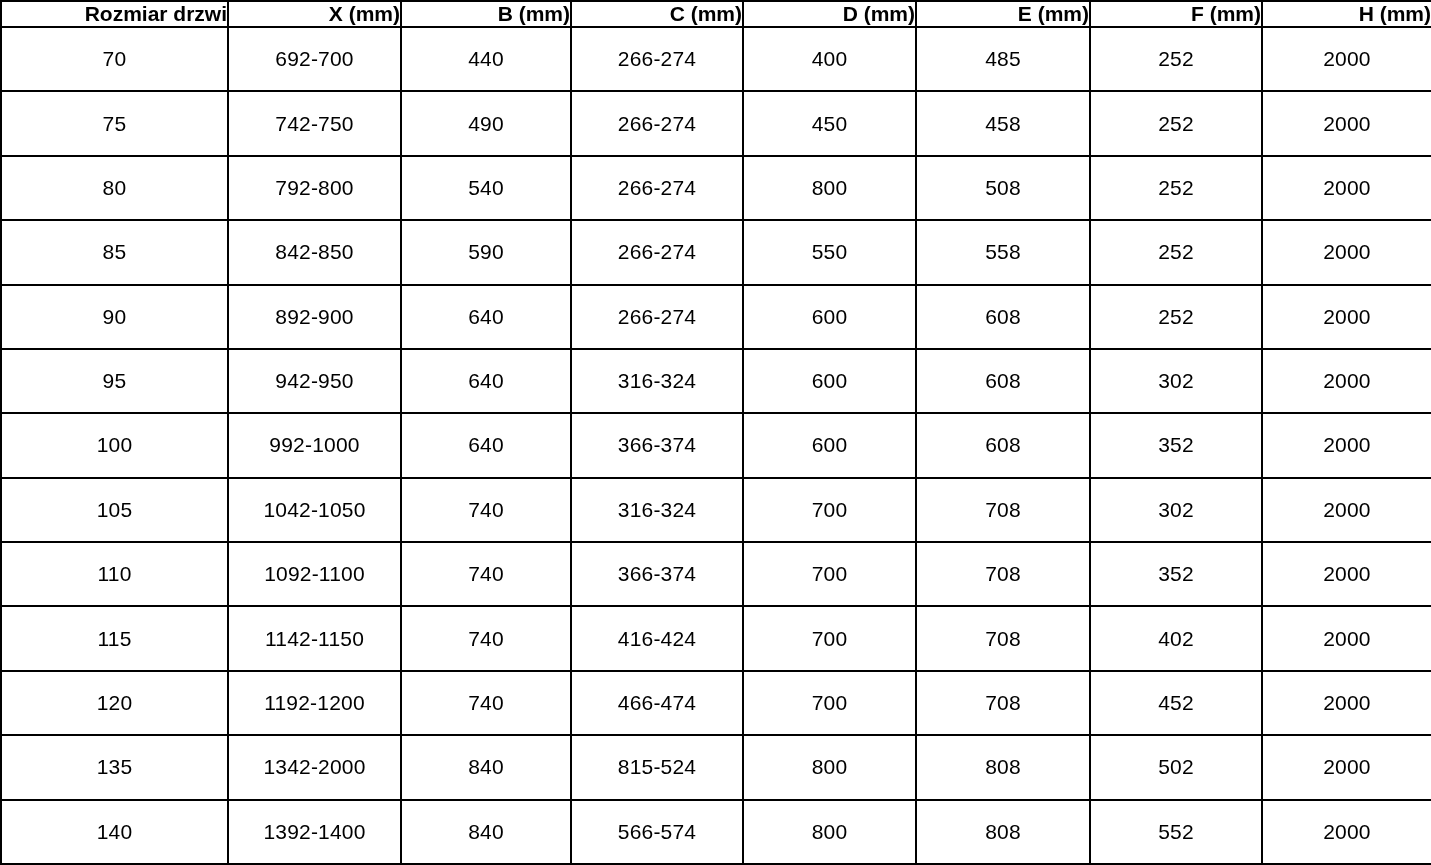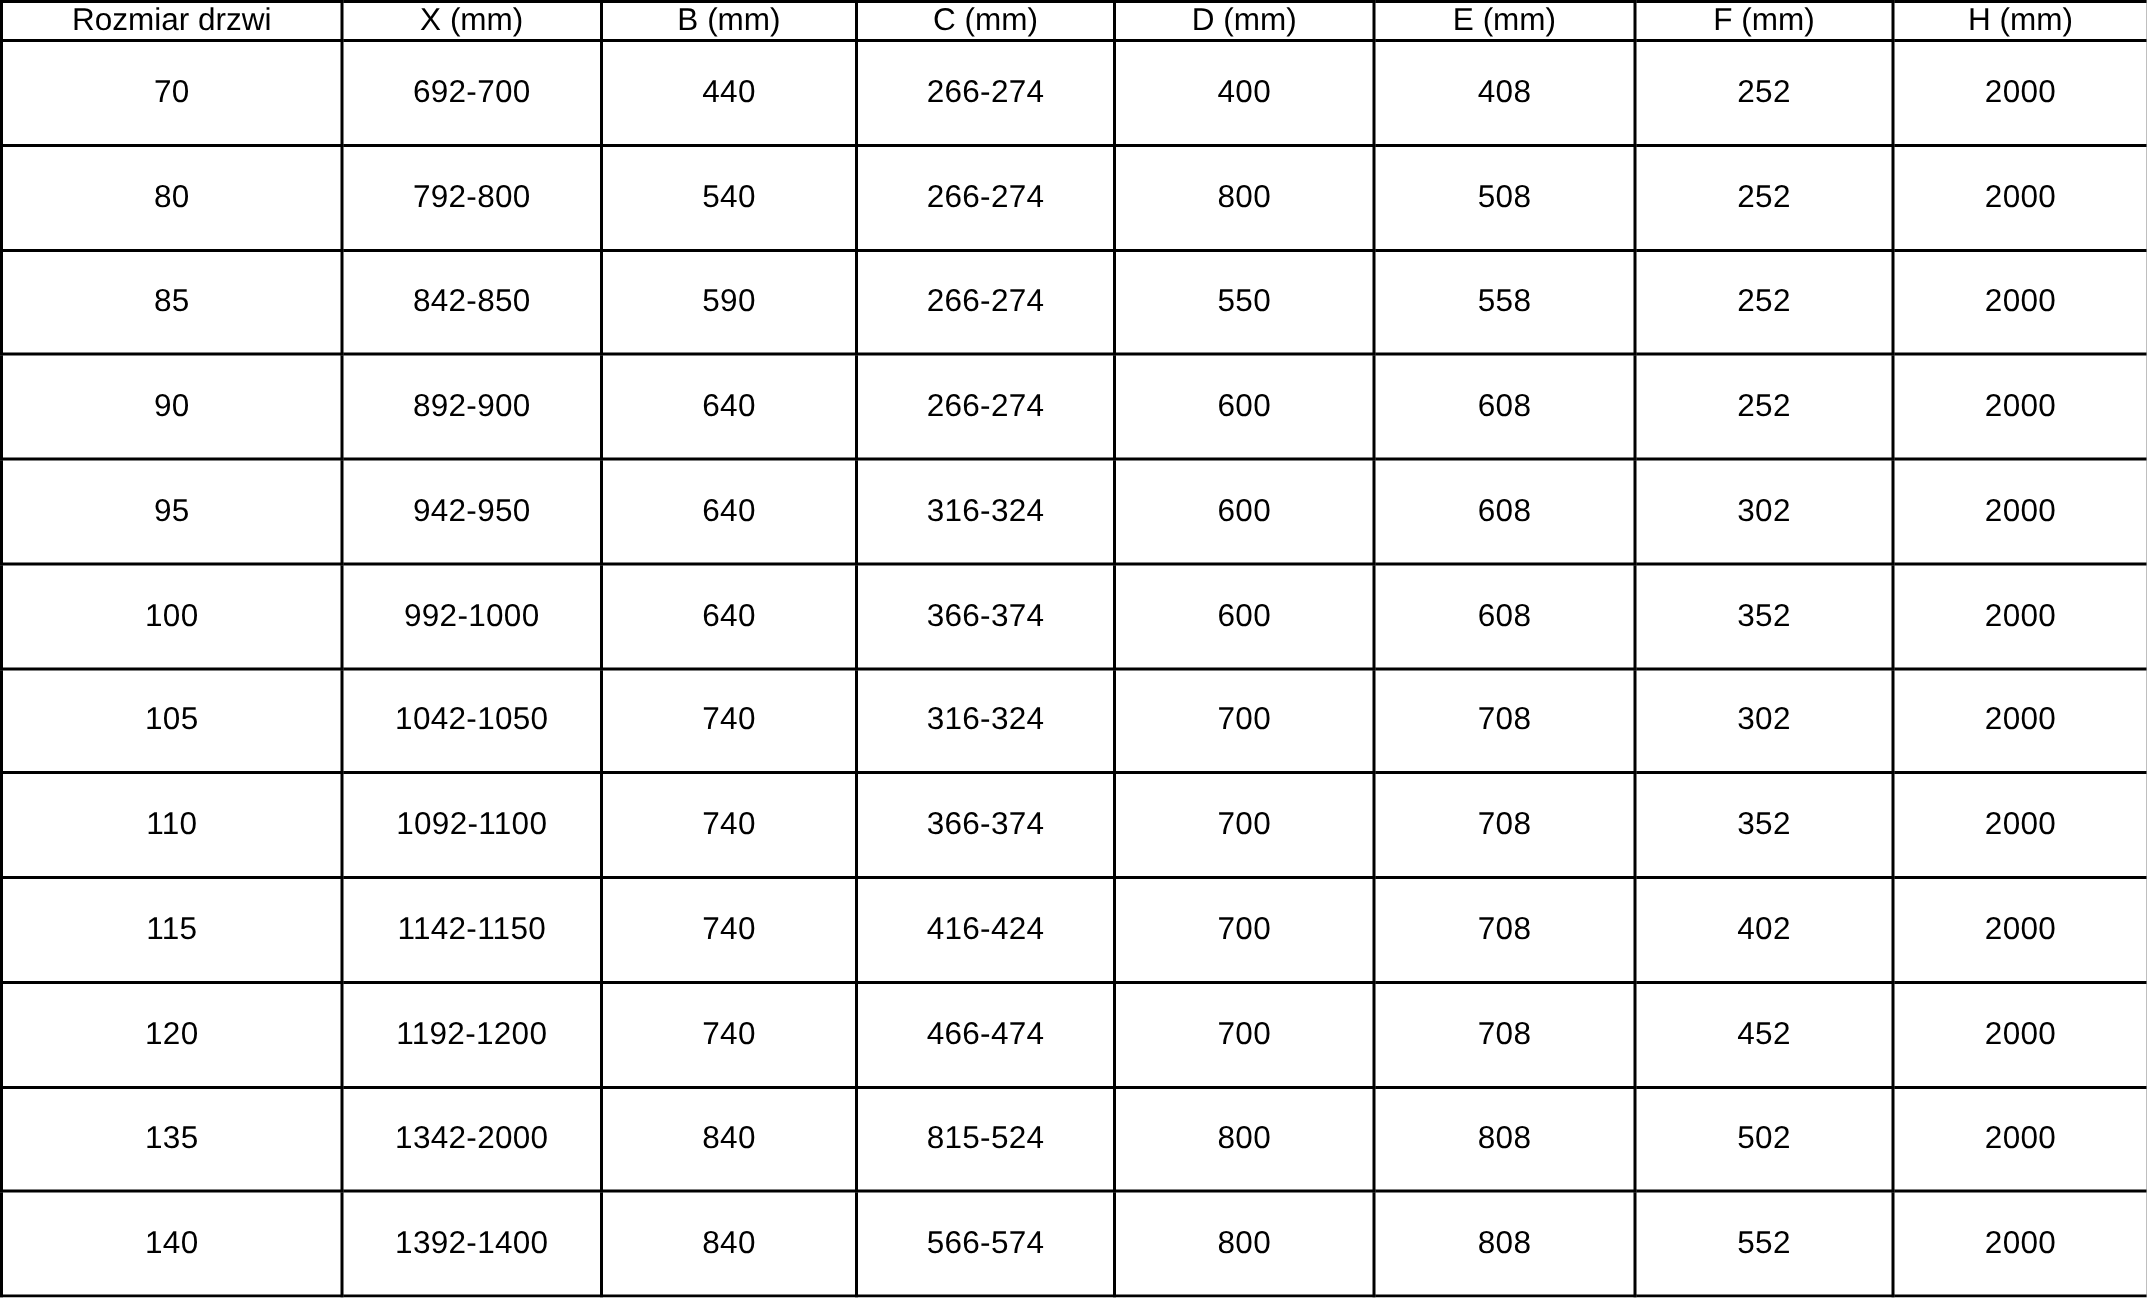--- a/index.html
+++ b/index.html
@@ -20,21 +20,22 @@
     .spec-table td {
       border: 2px solid #000000;
       text-align: center;
       vertical-align: middle;
       padding: 0;
       overflow: hidden;
       white-space: nowrap;
     }
     .spec-table th {
       font-size: 21px;
-      font-weight: normal;
+      font-weight: bold;
+      text-align: right;
     }
     .spec-table td {
       font-size: 21px;
       font-weight: normal;
       letter-spacing: 0.2px;
     }
   </style>
 </head>
 <body>
 
@@ -61,21 +62,31 @@
         <th>H (mm)</th>
       </tr>
   </thead>
   <tbody>
       <tr>
         <td>70</td>
         <td>692-700</td>
         <td>440</td>
         <td>266-274</td>
         <td>400</td>
-        <td>408</td>
+        <td>485</td>
+        <td>252</td>
+        <td>2000</td>
+      </tr>
+      <tr>
+        <td>75</td>
+        <td>742-750</td>
+        <td>490</td>
+        <td>266-274</td>
+        <td>450</td>
+        <td>458</td>
         <td>252</td>
         <td>2000</td>
       </tr>
       <tr>
         <td>80</td>
         <td>792-800</td>
         <td>540</td>
         <td>266-274</td>
         <td>800</td>
         <td>508</td>

